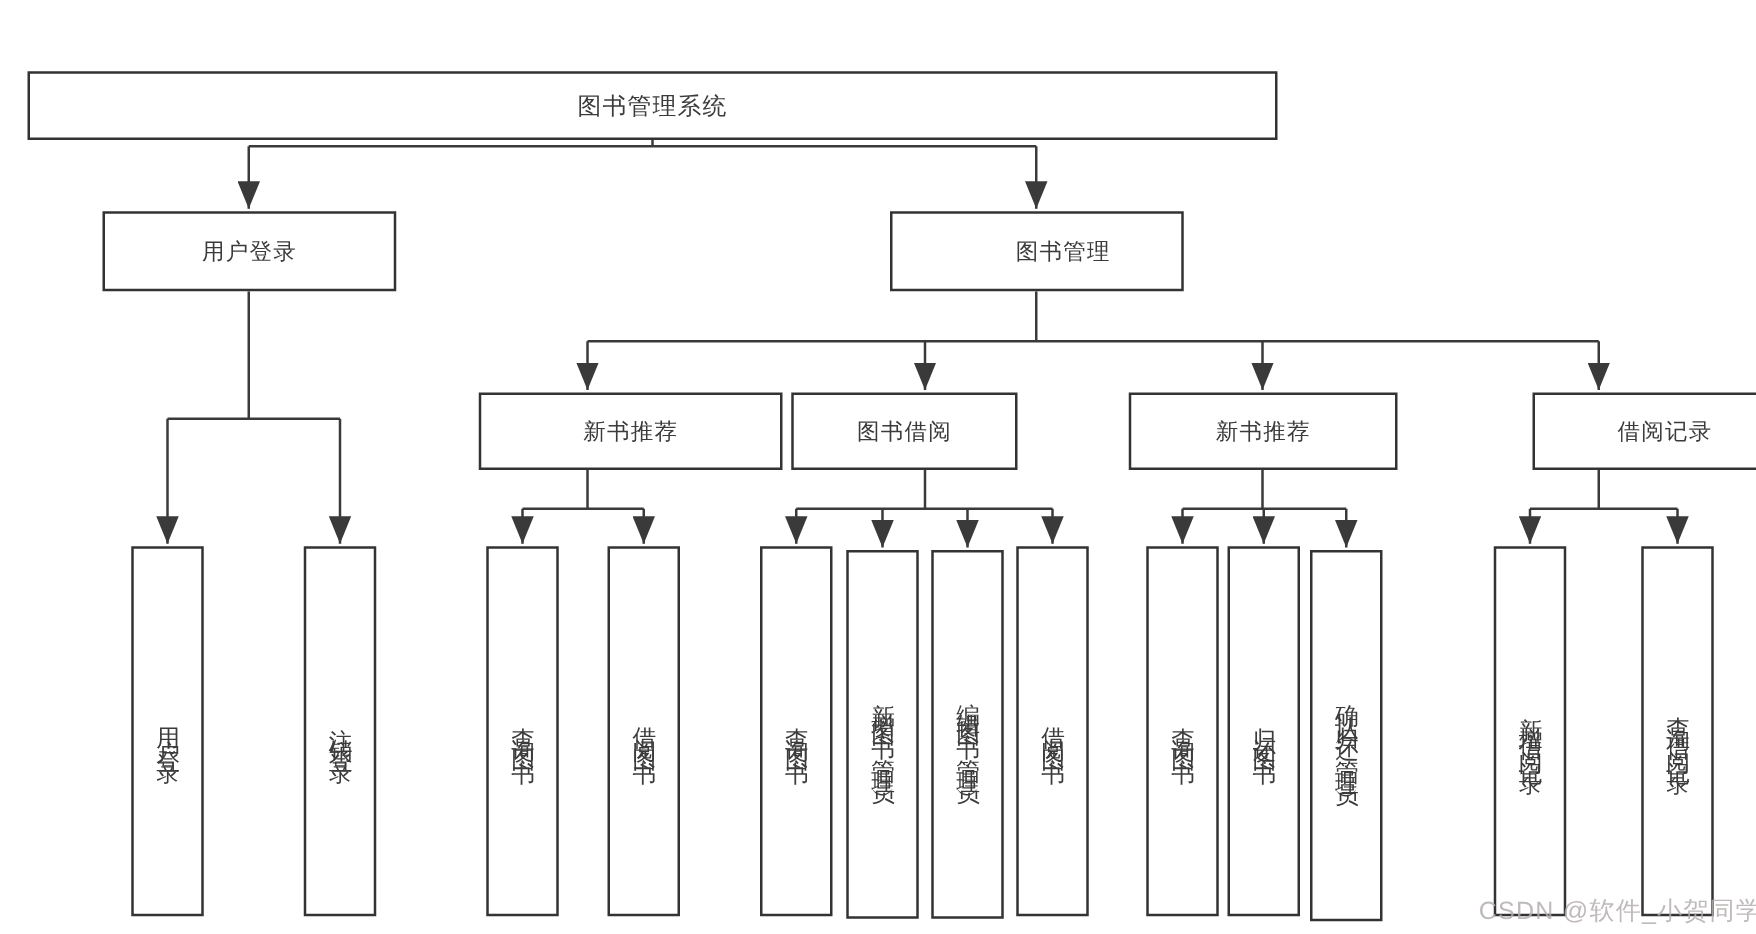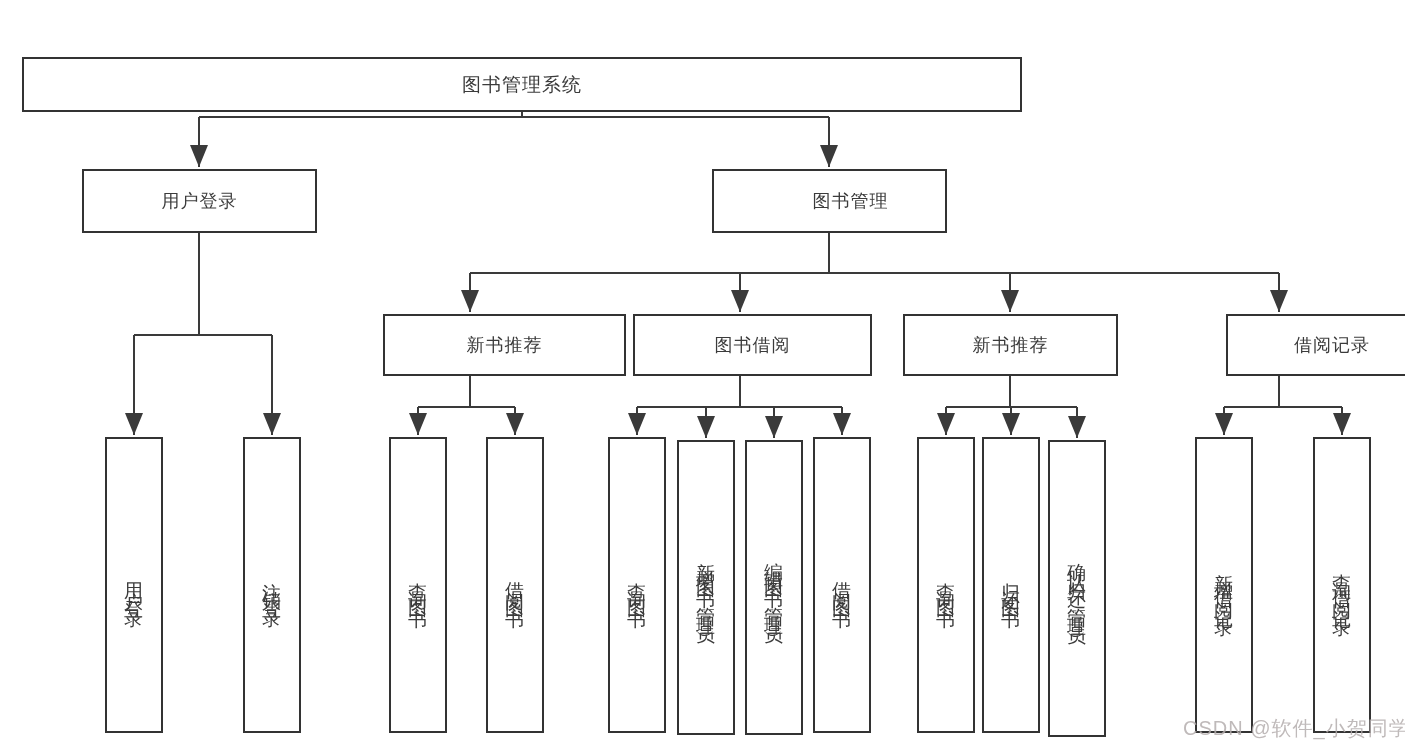--- a/index.html
+++ b/index.html
@@ -109,21 +109,21 @@
     <line class="wire" x1="1224" y1="407" x2="1224" y2="435" marker-end="url(#arrow-down)"></line>
     <line class="wire" x1="1342" y1="407" x2="1342" y2="435" marker-end="url(#arrow-down)"></line>
   </svg>
 
   <div class="box root" style="left:22px; top:13px; width:1000px; height:55px;">图书管理系统</div>
 
   <div class="box" style="left:82px; top:169px; width:235px; height:64px;">用户登录</div>
   <div class="box" style="left:712px; top:169px; width:235px; height:64px;padding-left:42px;">图书管理</div>
 
   <div class="box" style="left:383px; top:314px; width:243px; height:62px;">新书推荐</div>
-  <div class="box" style="left:633px; top:314px; width:239px; height:62px;font-family:Liberation Serif, serif;">图书借阅</div>
+  <div class="box" style="left:633px; top:314px; width:181px; height:62px;font-family:Liberation Serif, serif;">图书借阅</div>
   <div class="box" style="left:903px; top:314px; width:215px; height:62px;">新书推荐</div>
   <div class="box" style="left:1226px; top:314px; width:212px; height:62px;text-align:center;">借阅记录</div>
 
   <div class="vbox" style="left:105px; top:437px; width:58px; height:296px;">用户登录</div>
   <div class="vbox" style="left:243px; top:437px; width:58px; height:296px;">注销登录</div>
 
   <div class="vbox" style="left:389px; top:437px; width:58px; height:296px;">查询图书</div>
   <div class="vbox" style="left:486px; top:437px; width:58px; height:296px;">借阅图书</div>
 
   <div class="vbox" style="left:608px; top:437px; width:58px; height:296px;">查询图书</div>

